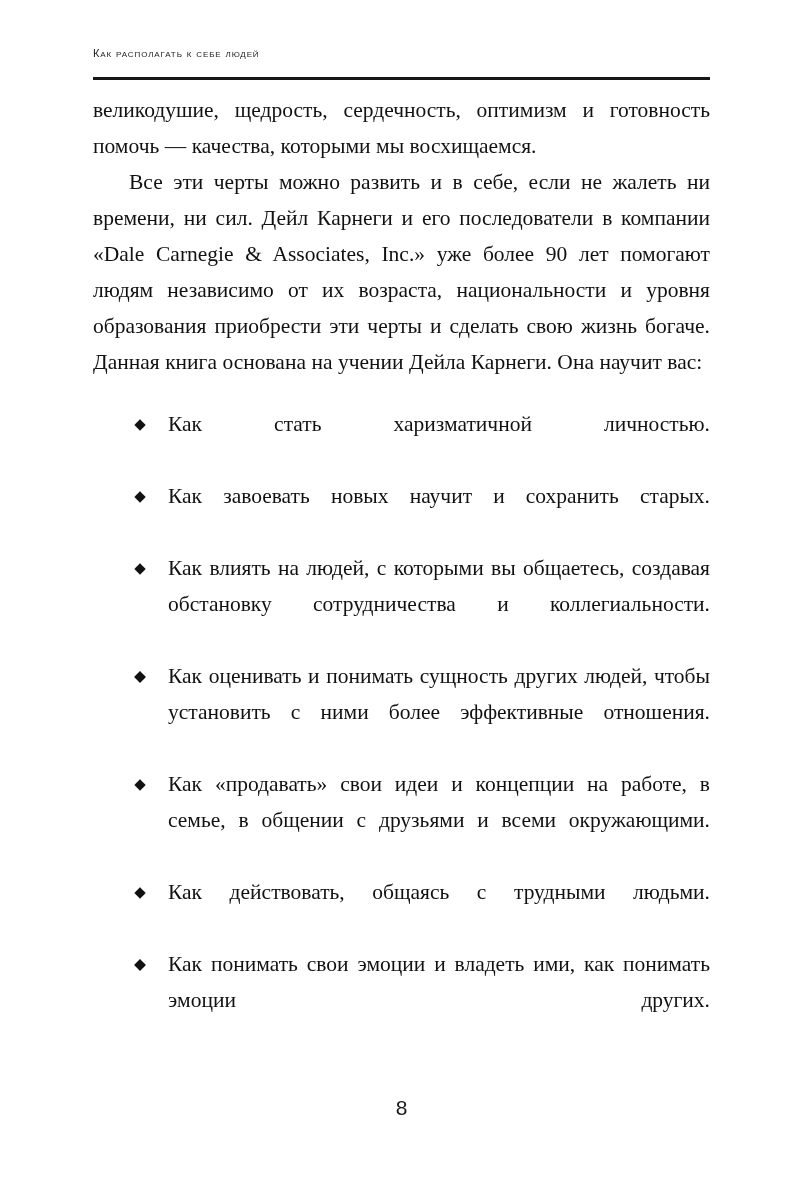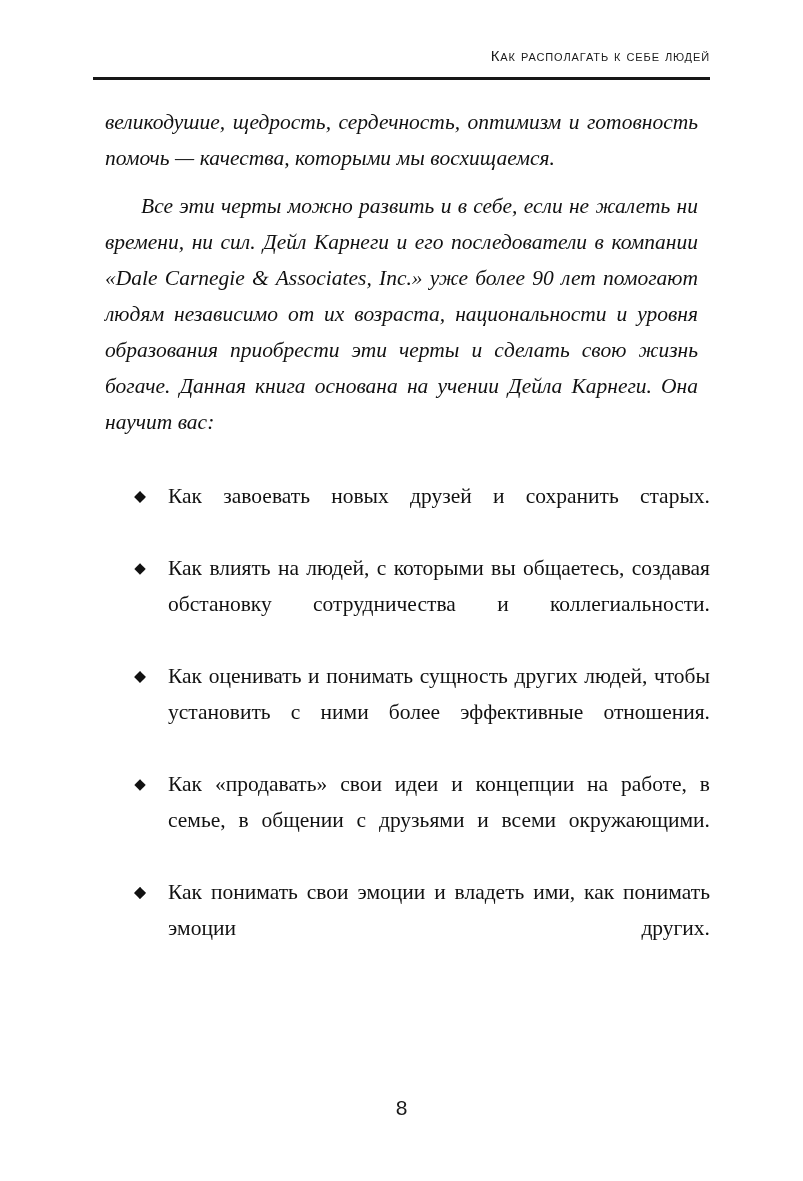--- a/index.html
+++ b/index.html
@@ -25,23 +25,23 @@
   .running-head {
     position: absolute;
     left: 93px;
     right: 93px;
     top: 48px;
     height: 28px;
   }
 
   .running-head-title {
     display: block;
-    text-align: right;
+    text-align: left;
     font-family: "Liberation Sans", "DejaVu Sans", sans-serif;
-    font-size: 15px;
+    font-size: 11px;
     font-variant: small-caps;
     letter-spacing: 0.9px;
     color: #1a1a1a;
     line-height: 1;
     white-space: nowrap;
   }
 
   .head-rule {
     position: absolute;
     left: 93px;
@@ -53,29 +53,28 @@
 
   
   .textblock {
     position: absolute;
     left: 93px;
     top: 92px;
     width: 617px;
   }
 
   p.body {
-    margin: 12px;
+    margin: 0;
     font-size: 21.5px;
     line-height: 36px;
     text-align: justify;
     text-justify: inter-word;
     -webkit-hyphens: none;
     hyphens: none;
     word-spacing: 0.1px;
-    font-style: italic;
   }
 
   p.body.indent {
     text-indent: 36px;
   }
 
   
   p.body::after {
     content: "";
     display: inline-block;
@@ -147,42 +146,44 @@
 
     <p class="body noStretch">великодушие, щедрость, сердечность, оптимизм и готовность помочь — качества, которыми мы восхищаемся.</p>
 
     <p class="body indent noStretch">Все эти черты можно развить и в себе, если не жалеть ни времени, ни сил. Дейл Карнеги и его последователи в компании «Dale Carnegie &amp; Associates, Inc.» уже более 90 лет помогают людям независимо от их возраста, национальности и уровня образования приобрести эти черты и сделать свою жизнь богаче. Данная книга основана на учении Дейла Карнеги. Она научит вас:</p>
 
     <div class="gap-before-list"></div>
 
     <ul class="bullets">
       <li>
         <span class="bullet-mark">◆</span>
+        <span class="li-text">Как стать харизматичной личностью.</span>
       </li>
       <li>
         <span class="bullet-mark">◆</span>
-        <span class="li-text">Как завоевать новых друзей и сохранить старых.</span>
+        <span class="li-text">Как завоевать новых научит и сохранить старых.</span>
       </li>
       <li>
         <span class="bullet-mark">◆</span>
         <span class="li-text">Как влиять на людей, с которыми вы общаетесь, создавая обстановку сотрудничества и коллегиальности.</span>
       </li>
       <li>
         <span class="bullet-mark">◆</span>
       </li>
       <li>
         <span class="bullet-mark">◆</span>
         <span class="li-text">Как оценивать и понимать сущность других людей, чтобы установить с ними более эффективные отношения.</span>
       </li>
       <li>
         <span class="bullet-mark">◆</span>
         <span class="li-text">Как «продавать» свои идеи и концепции на работе, в семье, в общении с друзьями и всеми окружающими.</span>
       </li>
       <li>
         <span class="bullet-mark">◆</span>
+        <span class="li-text">Как действовать, общаясь с трудными людьми.</span>
       </li>
       <li>
         <span class="bullet-mark">◆</span>
       </li>
       <li>
         <span class="bullet-mark">◆</span>
         <span class="li-text">Как понимать свои эмоции и владеть ими, как понимать эмоции других.</span>
       </li>
     </ul>
 

